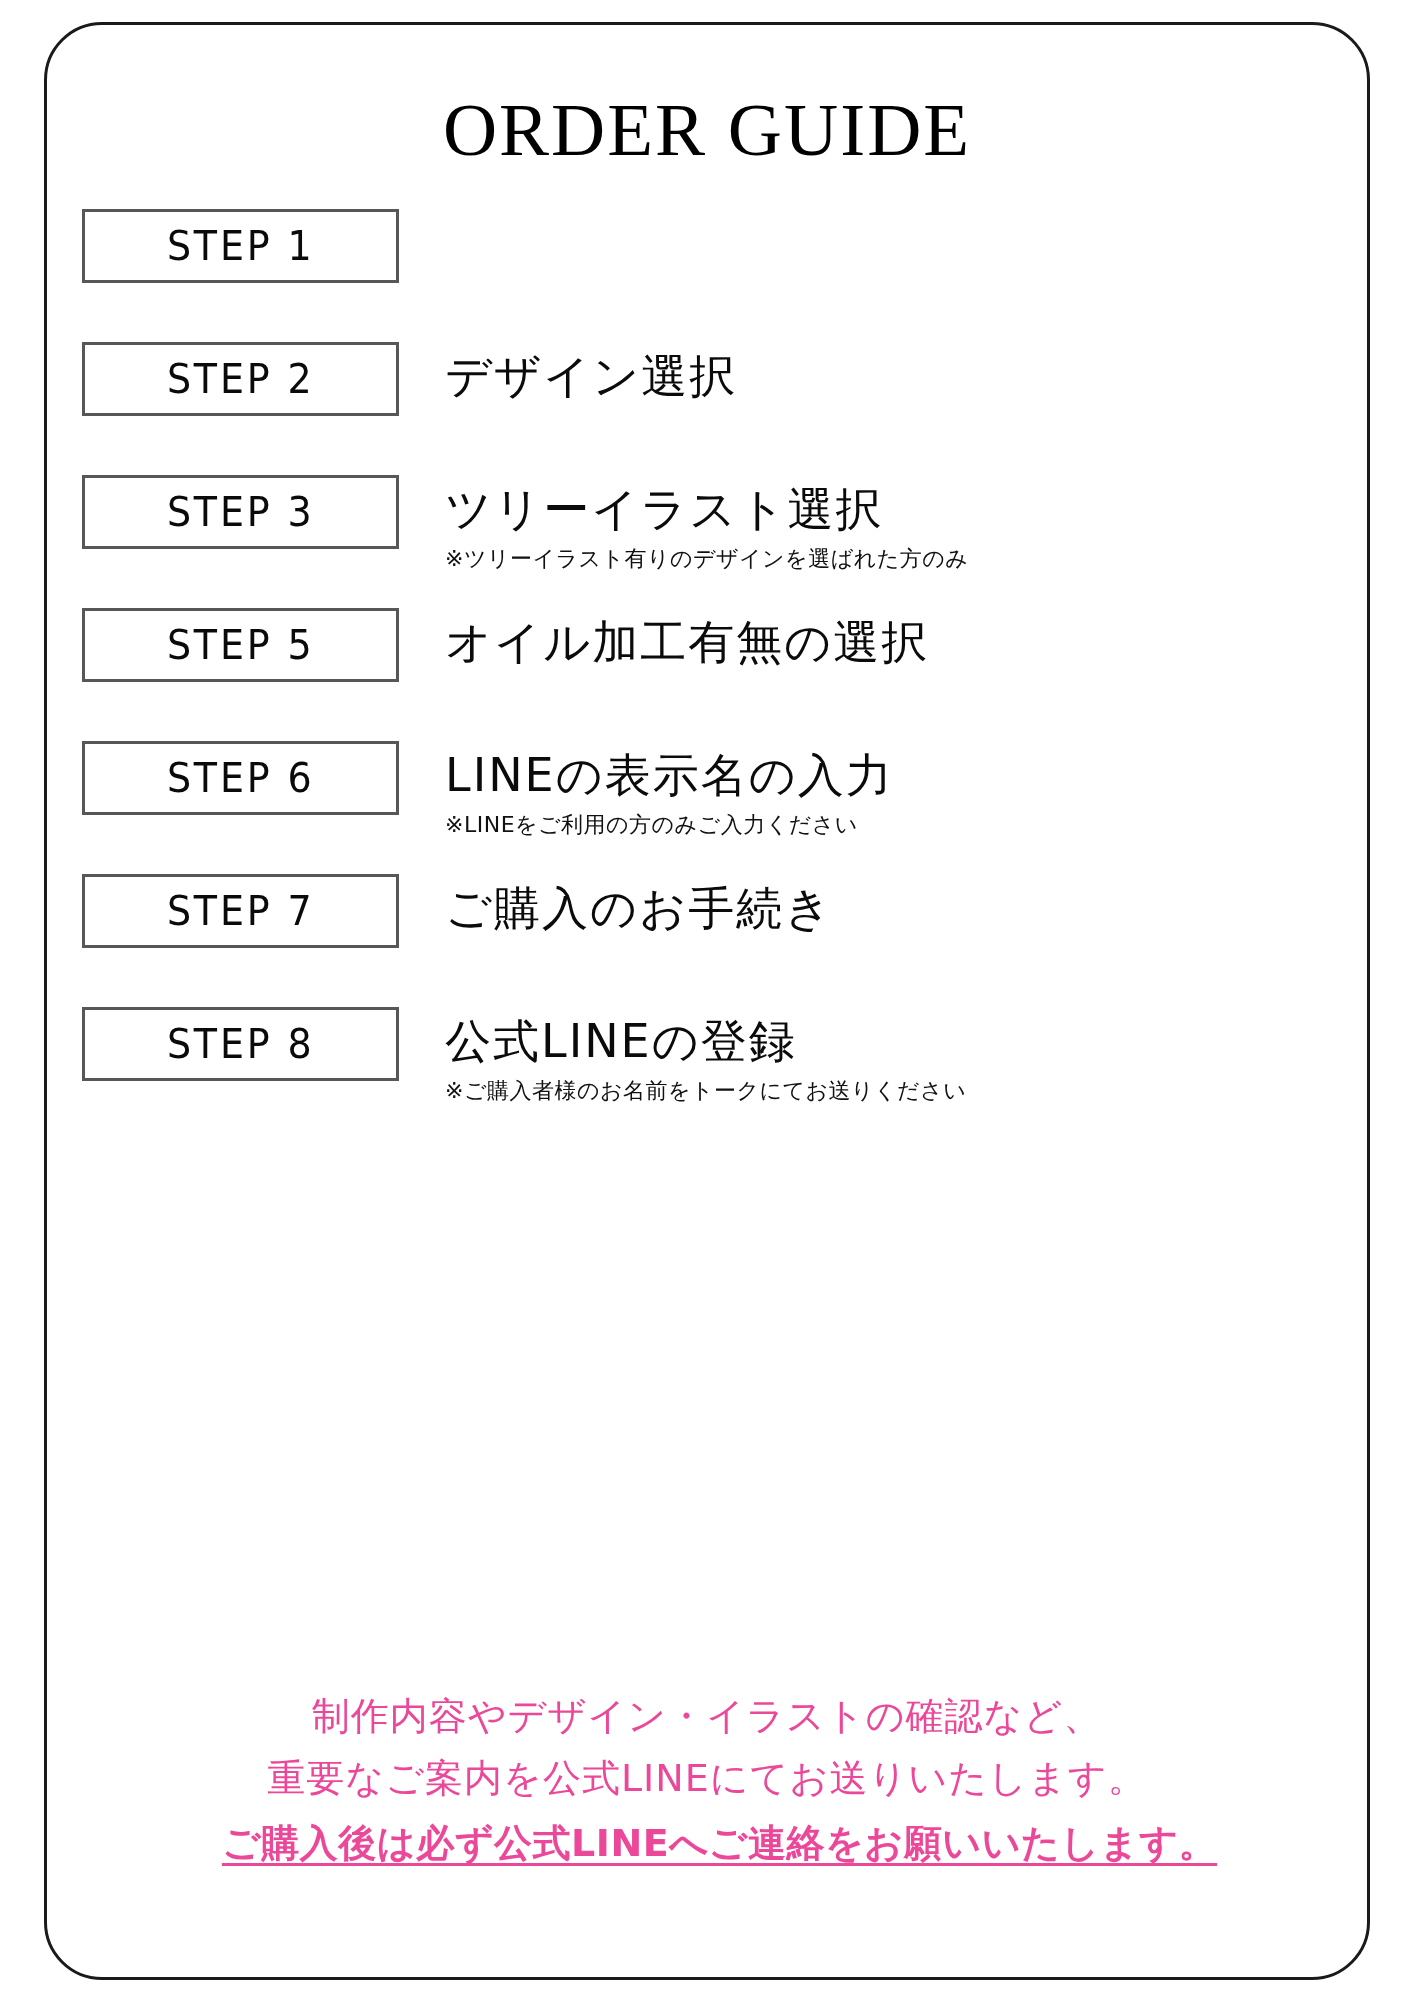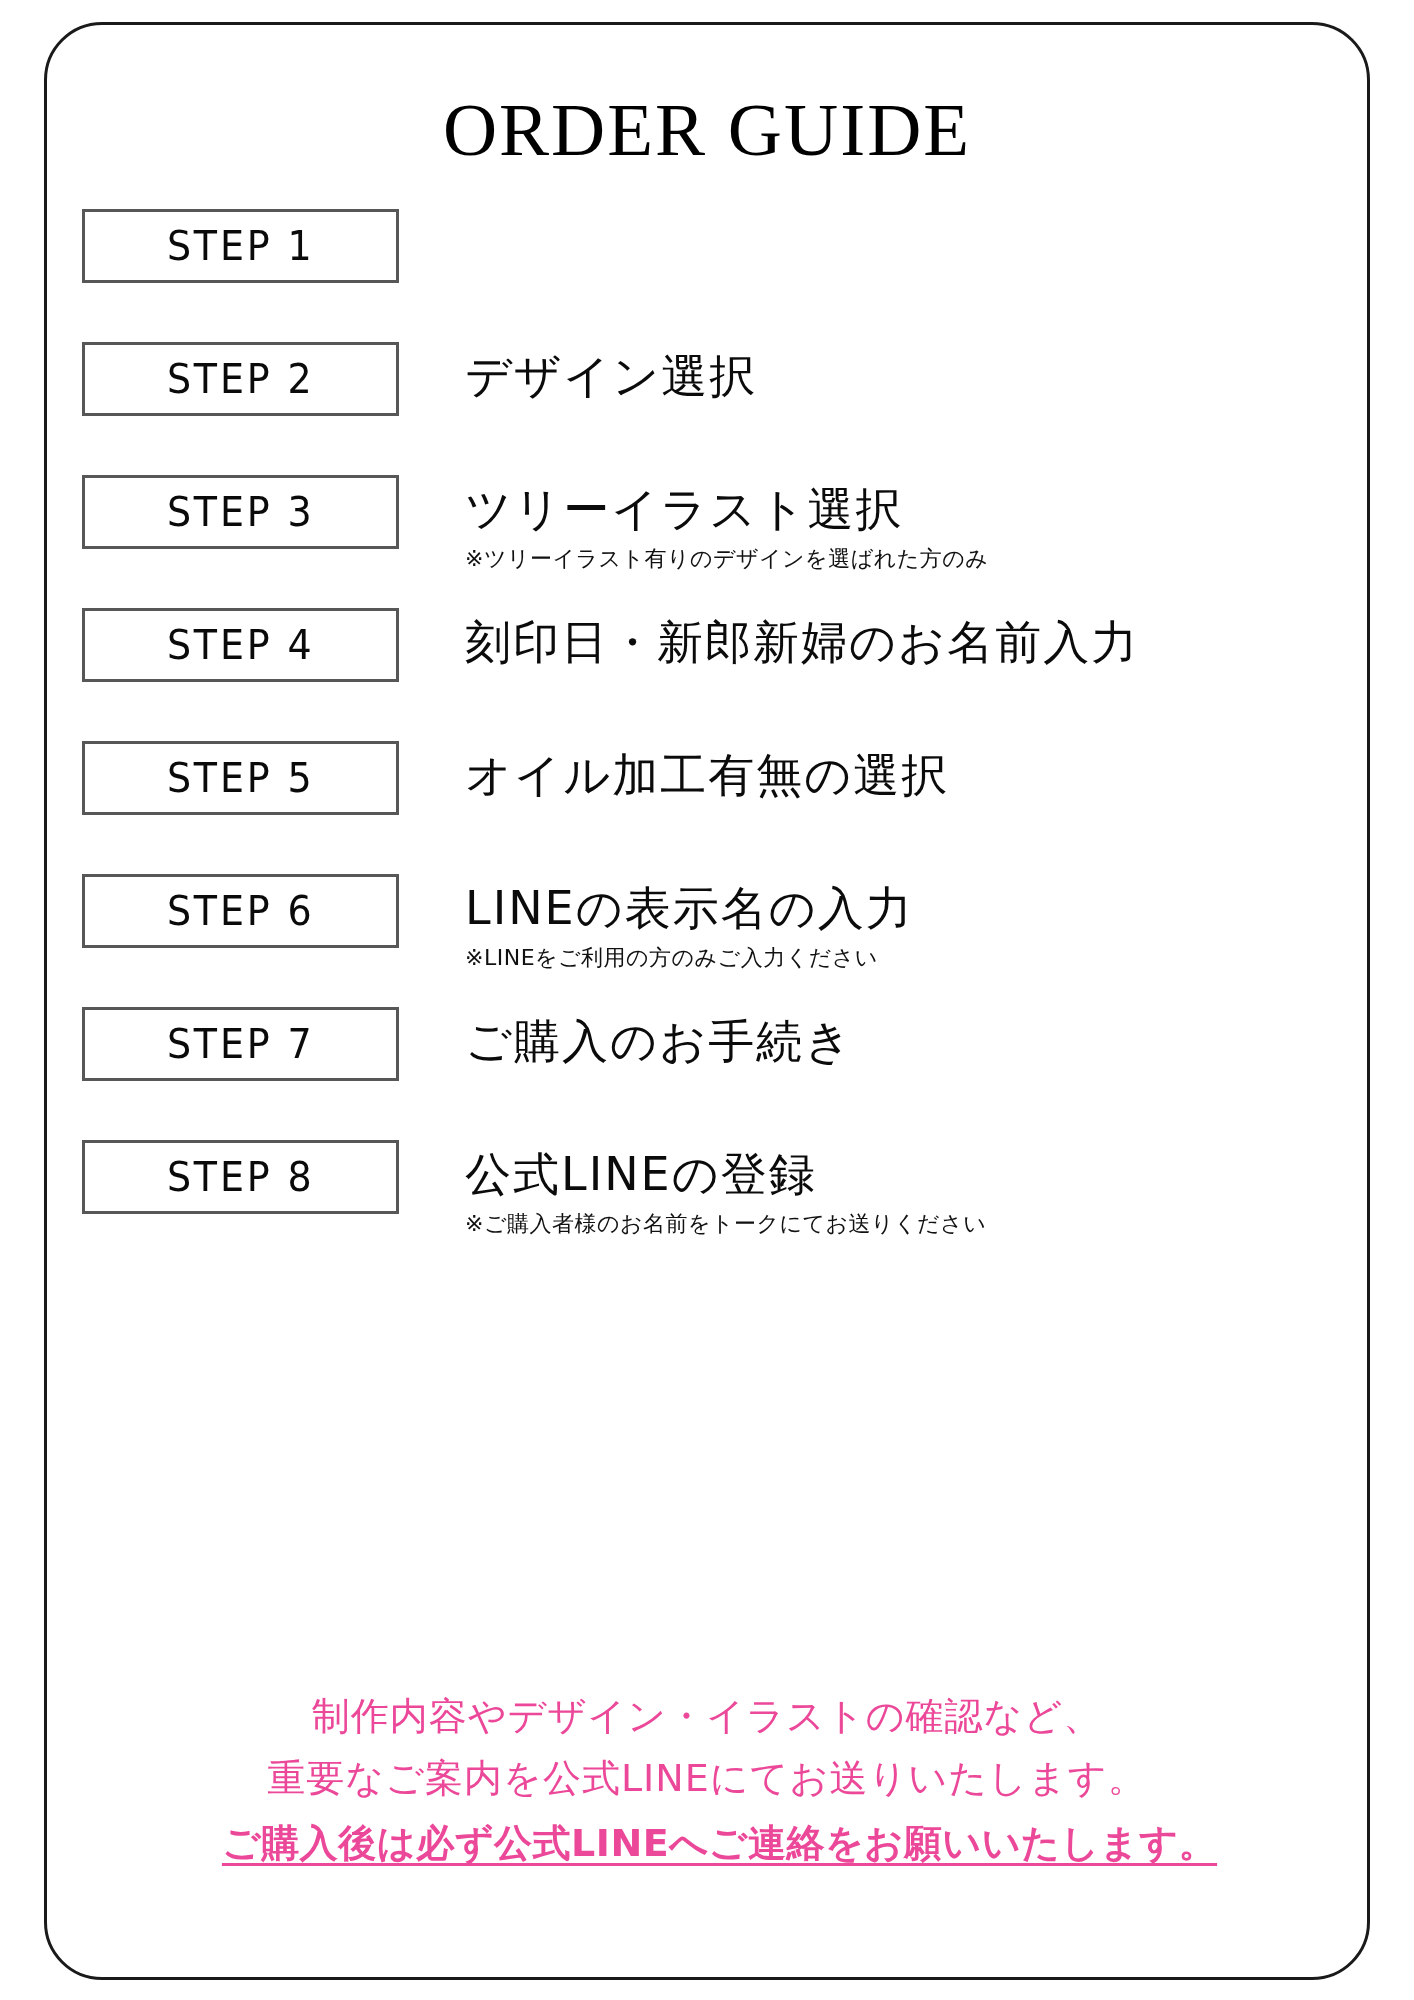--- a/index.html
+++ b/index.html
@@ -37,21 +37,20 @@
     left:35px;
     top:183px;
     width:1256px;
   }
 
   .step-row{
     position:relative;
     display:flex;
     align-items:flex-start;
     height:133px;
-    gap:20px;
   }
 
   .step-box{
     flex:0 0 auto;
     width:317px;
     height:74px;
     border:3px solid #575757;
     background:#fff;
     display:flex;
     align-items:center;
@@ -144,28 +143,20 @@
     <div class="step-row">
       <div class="step-box">
         <span class="step-box-label">STEP 3</span>
       </div>
       <div class="step-text">
         <div class="step-label">ツリーイラスト選択</div>
         <div class="step-note">※ツリーイラスト有りのデザインを選ばれた方のみ</div>
       </div>
     </div>
 
-    <div class="step-row">
-      <div class="step-box">
-        <span class="step-box-label">STEP 4</span>
-      </div>
-      <div class="step-text">
-        <div class="step-label">刻印日・新郎新婦のお名前入力</div>
-      </div>
-    </div>
 
     <div class="step-row">
       <div class="step-box">
         <span class="step-box-label">STEP 5</span>
       </div>
       <div class="step-text">
         <div class="step-label">オイル加工有無の選択</div>
       </div>
     </div>
 

